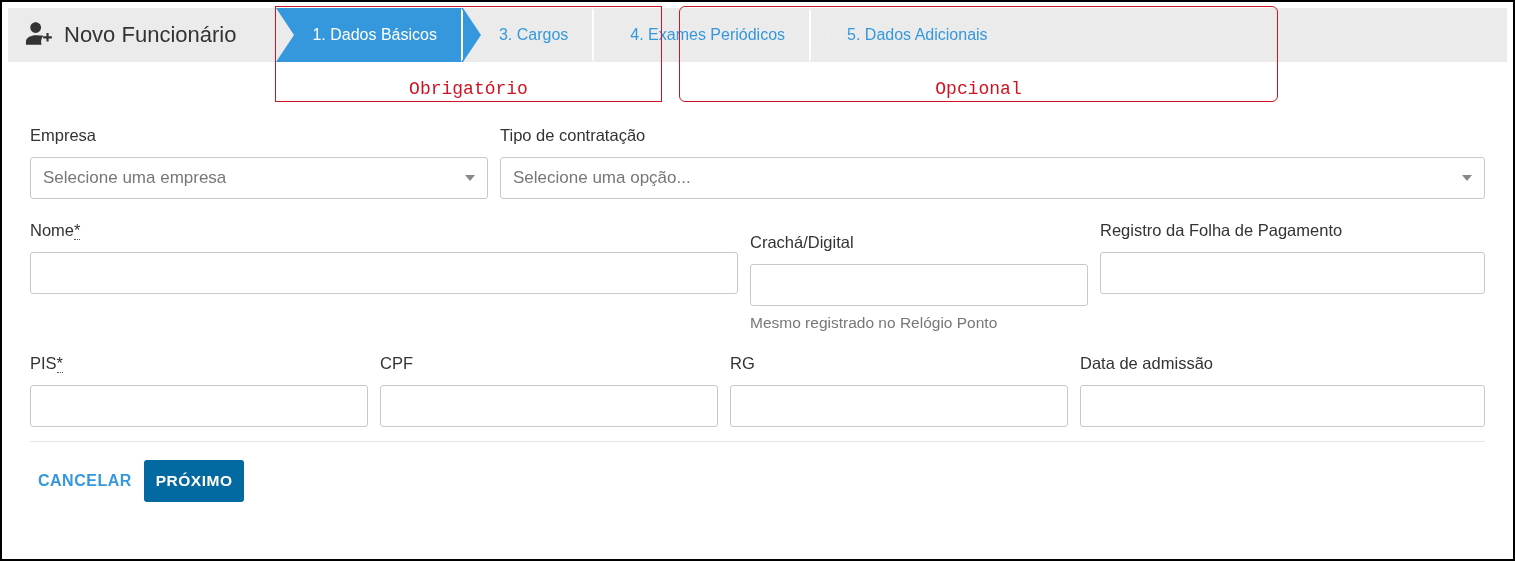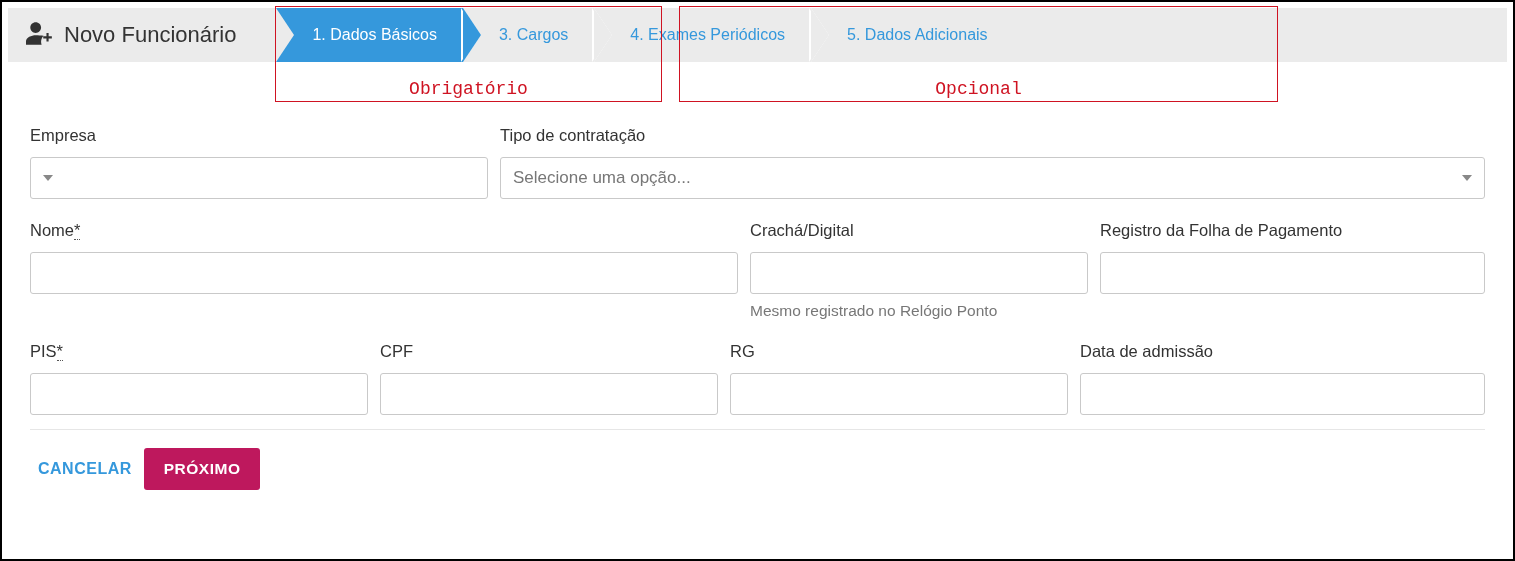--- a/index.html
+++ b/index.html
@@ -34,21 +34,21 @@
     .star { border-bottom: 1px dotted #555; }
     .select { display: flex; align-items: center; justify-content: space-between; border: 1px solid #c9c9c9; background: #fff; border-radius: 3px; height: 42px; padding: 0 12px; color: #777; font-size: 17px; cursor: pointer; }
     .select .caret { width: 0; height: 0; border-left: 5px solid transparent; border-right: 5px solid transparent; border-top: 6px solid #888; }
     .input { border: 1px solid #c9c9c9; background: #fff; border-radius: 3px; height: 42px; padding: 0 10px; font-size: 16px; color: #333; outline: none; }
     .hint { color: #777; font-size: 15.5px; margin-top: 8px; }
 
     .divider { border: none; border-top: 1px solid #e6e6e6; margin: 12px 22px 0 22px; }
 
     .actions { display: flex; gap: 4px; align-items: center; padding: 18px 22px 0 22px; }
     .btn-link { background: transparent; border: none; color: #3598dc; font-size: 16px; font-weight: 700; letter-spacing: .5px; padding: 10px 8px; cursor: pointer; }
-    .btn-primary { background: #be185d; border: none; color: #fff; font-size: 15.5px; font-weight: 700; letter-spacing: .5px; padding: 12px 20px; border-radius: 3px; cursor: pointer; }
+    .btn-primary { background: #0369a1; border: none; color: #fff; font-size: 15.5px; font-weight: 700; letter-spacing: .5px; padding: 12px 12px; border-radius: 3px; cursor: pointer; }
   </style>
 </head>
 <body>
 
 <div class="outer">
 
   <div class="wizard-bar">
     <div class="page-title-wrap">
       <span>
         <svg viewBox="0 0 26 22" fill="#333">
@@ -81,48 +81,49 @@
           <span class="arrow-in"></span>
         <span>5. Dados Adicionais</span>
         <span class="arrow-out"></span>
       </div>
     </div>
   </div>
 
   <div class="annot-box" style="left:273px; top:4px; width:387px; height:96px;">
     <span class="annot-label">Obrigatório</span>
   </div>
-  <div class="annot-box" style="left:677px; top:4px; width:599px; height:96px;">
+  <div class="annot-box" style="left:677px; top:4px; width:599px; height:96px;border-radius:6px;">
     <span class="annot-label">Opcional</span>
   </div>
 
   <div class="form-area" style="margin-top:46px;">
 
     <div class="row">
       <div class="field" style="flex: 0 0 458px;">
         <label>Empresa</label>
         <div class="select">
+          <span>Selecione uma empresa</span>
           <span class="caret"></span>
         </div>
       </div>
       <div class="field" style="flex: 1;">
         <label>Tipo de contratação</label>
         <div class="select">
           <span>Selecione uma opção...</span>
           <span class="caret"></span>
         </div>
       </div>
     </div>
 
     <div class="row">
       <div class="field" style="flex: 0 0 708px;">
         <label><span>Nome</span><span class="star">*</span></label>
         <input class="input" type="text" style="">
       </div>
-      <div class="field" style="flex: 0 0 338px;">
+      <div class="field" style="flex: 0 0 338px; margin-top: 12px;">
         <label>Crachá/Digital</label>
         <input class="input" type="text" style="">
         <div class="hint">Mesmo registrado no Relógio Ponto</div>
       </div>
       <div class="field" style="flex: 1;">
         <label>Registro da Folha de Pagamento</label>
         <input class="input" type="text" style="">
       </div>
     </div>
 

